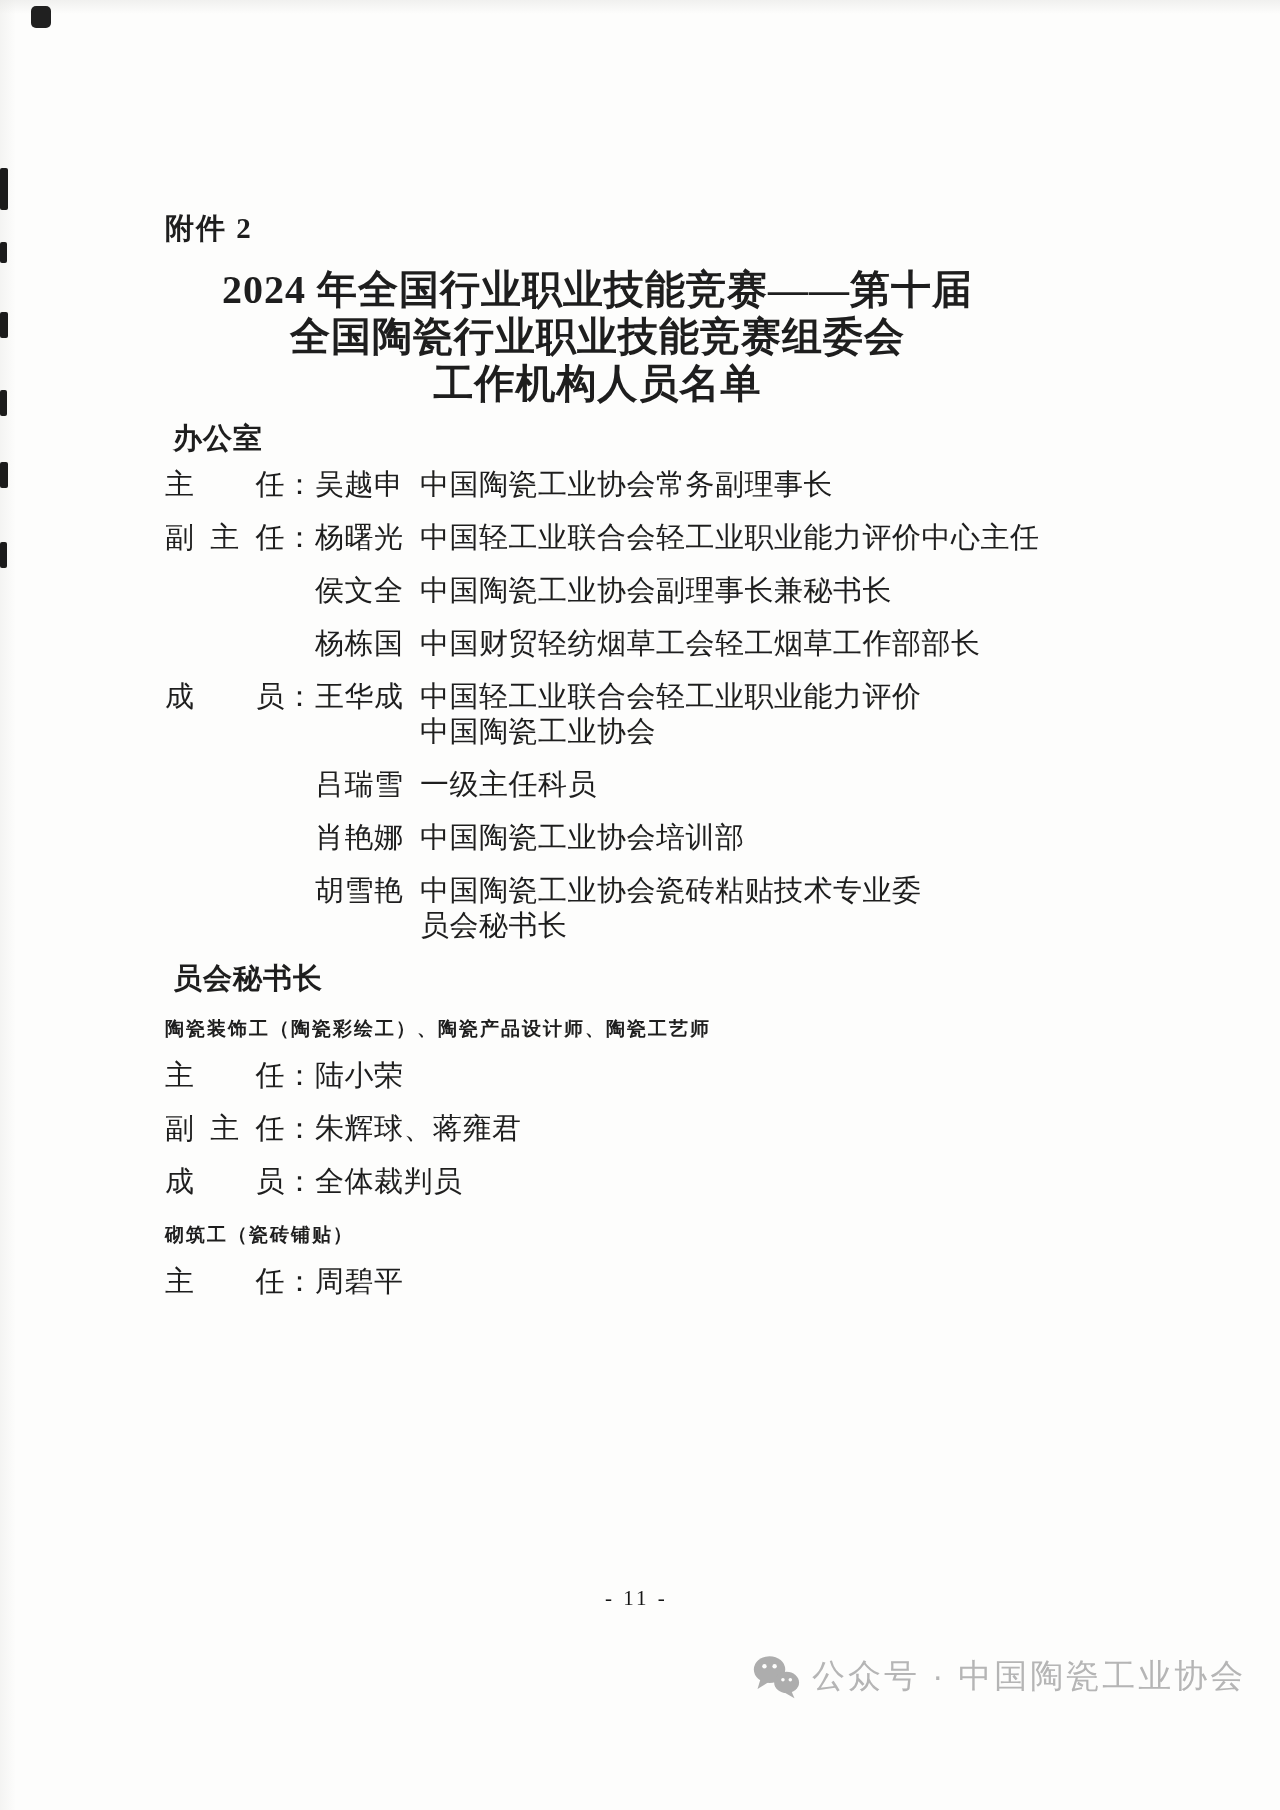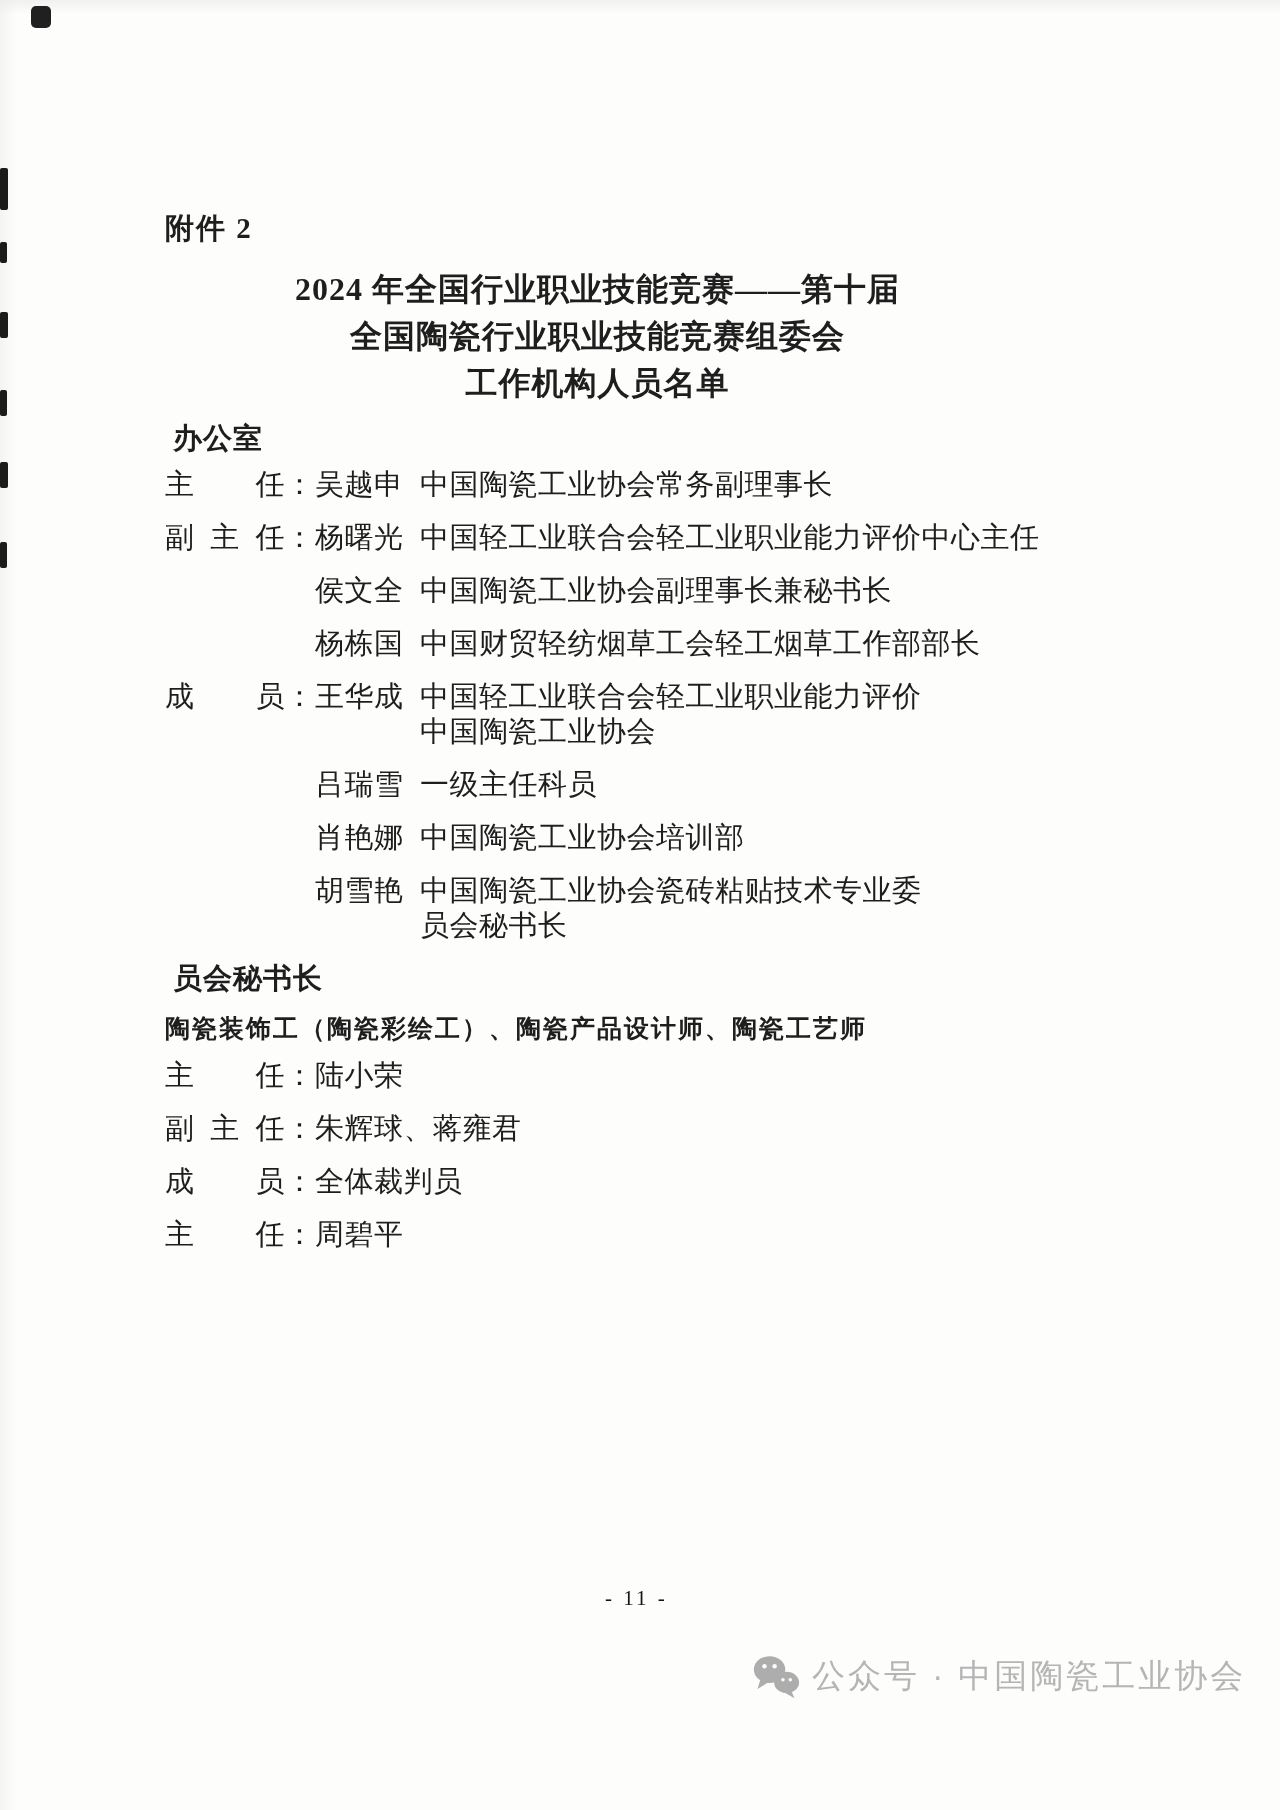--- a/index.html
+++ b/index.html
@@ -10,23 +10,23 @@
     background:
       linear-gradient(180deg, rgba(230,230,228,.55) 0px, rgba(255,255,255,0) 14px),
       linear-gradient(90deg, rgba(235,235,233,.5) 0px, rgba(255,255,255,0) 16px),
       #fdfdfc;
     overflow:hidden;
     font-family:"Liberation Serif","DejaVu Serif",serif;
     color:#1e1e1e;
   }
   .content{padding:212px 250px 0 165px;}
   .attachment{font-size:29px;line-height:32px;font-weight:600;letter-spacing:2px;}
-  .title{margin-top:22px;text-align:center;font-weight:700;font-size:32px;line-height:47px;letter-spacing:1px;}
+  .title{margin-top:22px;text-align:center;font-weight:700;font-size:40px;line-height:47px;letter-spacing:1px;}
   .section-heading{font-size:29px;line-height:34px;font-weight:700;letter-spacing:1px;margin:14px 0 12px 8px;}
-  .sub-heading{font-size:25px;line-height:35px;font-weight:700;letter-spacing:2px;margin:16px 0 12px 0;white-space:nowrap;}
+  .sub-heading{font-size:19px;line-height:35px;font-weight:700;letter-spacing:2px;margin:16px 0 12px 0;white-space:nowrap;}
   .row{display:flex;align-items:flex-start;font-size:29px;line-height:35px;margin-bottom:18px;letter-spacing:.5px;white-space:nowrap;}
   .role{display:inline-block;width:120px;text-align:justify;text-align-last:justify;flex:none;}
   .colon{display:inline-block;width:30px;flex:none;}
   .pname{display:inline-block;min-width:96px;margin-right:9px;flex:none;}
   .desc{display:inline-block;}
   .dline{display:block;white-space:nowrap;}
   .pagenum{position:absolute;left:605px;top:1586px;font-size:21px;font-weight:400;letter-spacing:3px;color:#151515;}
   .watermark{position:absolute;left:752px;top:1653px;display:flex;align-items:center;color:#b5b5b5;font-family:"Liberation Sans","DejaVu Sans",sans-serif;font-size:33px;letter-spacing:3px;white-space:nowrap;}
   .wm-icon{width:48px;height:46px;margin-right:12px;flex:none;}
   .artifact{position:absolute;background:#1b1b1b;border-radius:2px;}
@@ -157,20 +157,21 @@
         <span class="colon">：</span>
         <span class="pname">朱辉球、蒋雍君</span>
     </div>
 
     <div class="row">
       <span class="role">成员</span>
         <span class="colon">：</span>
         <span class="pname">全体裁判员</span>
     </div>
 
+    <div class="sub-heading">砌筑工（瓷砖铺贴）</div>
 
     <div class="row">
       <span class="role">主任</span>
         <span class="colon">：</span>
         <span class="pname">周碧平</span>
     </div>
 
   </div>
 
   <div class="pagenum">- 11 -</div>

